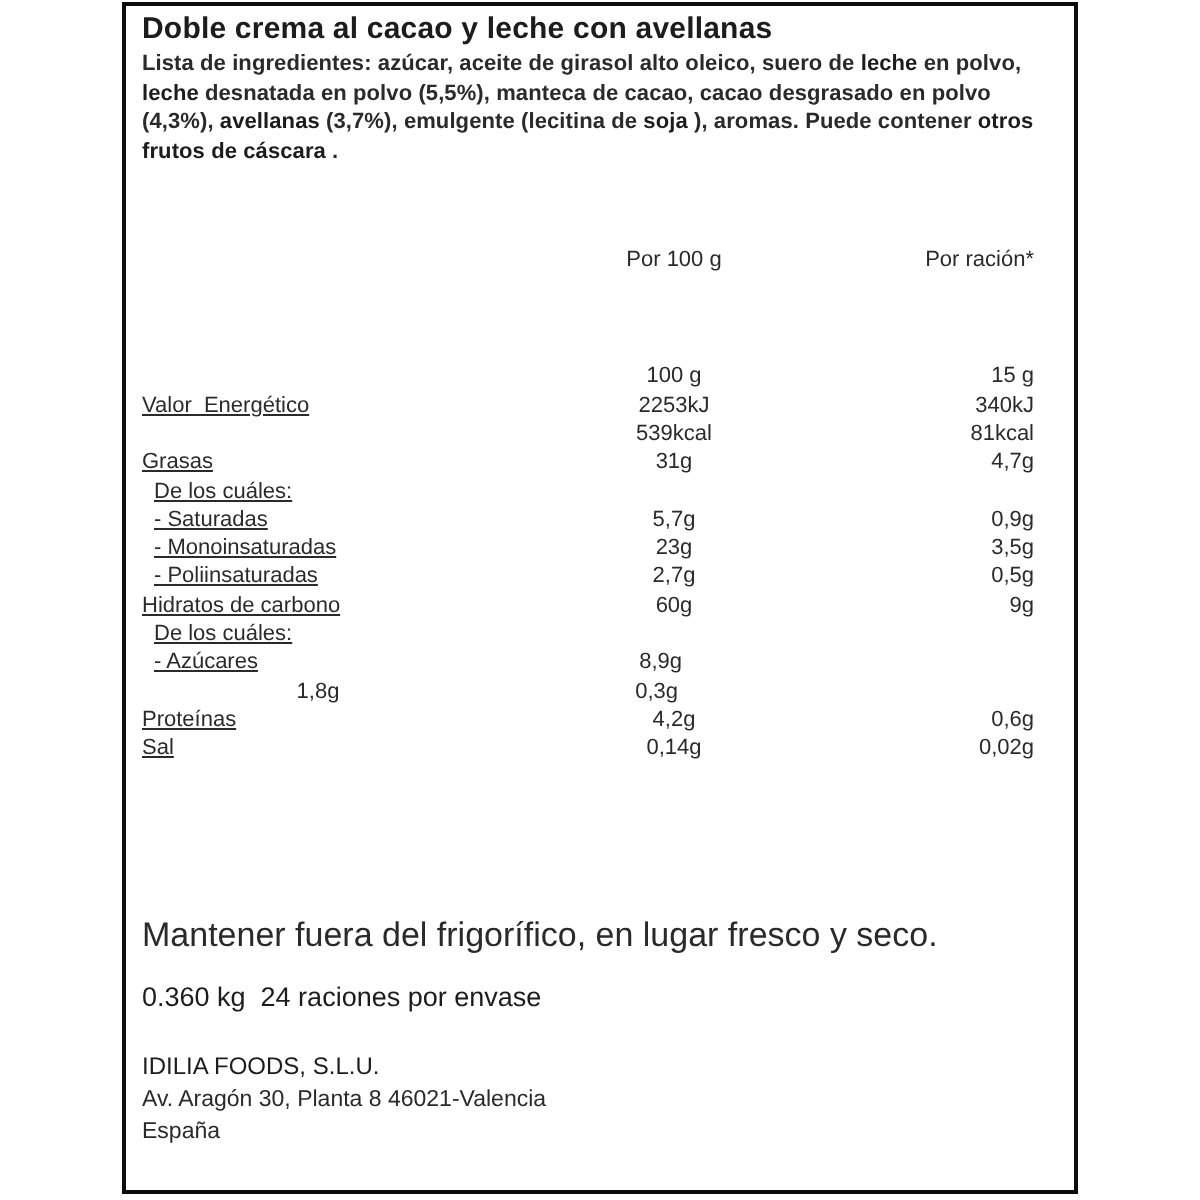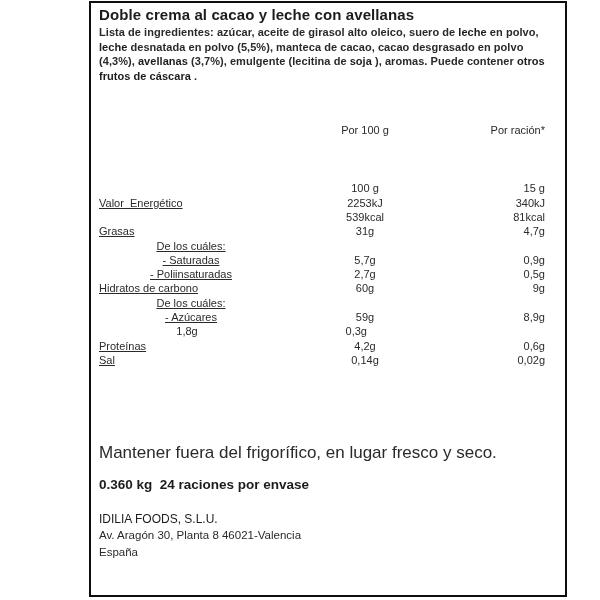--- a/index.html
+++ b/index.html
@@ -19,21 +19,20 @@
   .label-box {
     position: absolute;
     left: 61px;
     top: 1px;
     width: 478px;
     height: 596px;
     box-sizing: border-box;
     border: 2px solid #0d0d0d;
     background: #ffffff;
     padding: 2px 9px 0 8px;
-    margin-left: 28px;
   }
   .product-title {
     margin: 0;
     font-size: 15px;
     line-height: 19px;
     font-weight: bold;
     letter-spacing: 0.1px;
     color: #1c1c1c;
     white-space: nowrap;
   }
@@ -56,21 +55,21 @@
   .nrow {
     display: flex;
     line-height: 14.3px;
     white-space: pre-wrap;
   }
   .nrow .c-label {
     flex: 0 0 178px;
     text-align: left;
     text-decoration: underline;
   }
-  .nrow.indent .c-label { padding-left: 6px; flex-basis: 172px; text-align: center; }
+  .nrow.indent .c-label { padding-left: 6px; flex-basis: 172px; }
   .nrow .c-val {
     flex: 0 0 176px;
     text-align: center;
   }
   .nrow .c-val2 {
     flex: 0 0 92px;
     text-align: right;
   }
   .header-row { line-height: 14px; }
   .nutri-rows { margin-top: 44px; }
@@ -78,21 +77,21 @@
   .storage {
     margin: 79px 0 0 0;
     font-size: 17px;
     line-height: 14.5px;
     color: #2a2a2a;
   }
   .net-weight {
     margin: 15px 0 0 0;
     font-size: 13.5px;
     line-height: 17px;
-    font-weight: bold;
+    font-weight: normal;
     color: #1c1c1c;
     white-space: pre-wrap;
   }
   .manufacturer {
     margin-top: 18px;
     font-size: 11.5px;
     line-height: 16.5px;
     color: #2a2a2a;
   }
   .manufacturer .mfr-name {
@@ -119,24 +118,25 @@
         <span class="c-val">Por 100 g</span>
         <span class="c-val2">Por ración*</span>
       </div>
       <div class="nutri-rows" id="nutri-rows">
           <div class="nrow"><span class="c-label"></span><span class="c-val">100 g</span><span class="c-val2">15 g</span></div>
           <div class="nrow"><span class="c-label">Valor  Energético</span><span class="c-val">2253kJ</span><span class="c-val2">340kJ</span></div>
           <div class="nrow"><span class="c-label"></span><span class="c-val">539kcal</span><span class="c-val2">81kcal</span></div>
           <div class="nrow"><span class="c-label">Grasas</span><span class="c-val">31g</span><span class="c-val2">4,7g</span></div>
           <div class="nrow indent"><span class="c-label">De los cuáles:</span><span class="c-val"></span><span class="c-val2"></span></div>
           <div class="nrow indent"><span class="c-label">- Saturadas</span><span class="c-val">5,7g</span><span class="c-val2">0,9g</span></div>
+          <div class="nrow indent"><span class="c-label">- Monoinsaturadas</span><span class="c-val">23g</span><span class="c-val2">3,5g</span></div>
           <div class="nrow indent"><span class="c-label">- Poliinsaturadas</span><span class="c-val">2,7g</span><span class="c-val2">0,5g</span></div>
           <div class="nrow"><span class="c-label">Hidratos de carbono</span><span class="c-val">60g</span><span class="c-val2">9g</span></div>
           <div class="nrow indent"><span class="c-label">De los cuáles:</span><span class="c-val"></span><span class="c-val2"></span></div>
-          <div class="nrow indent"><span class="c-label">- Azúcares</span><span class="c-val">59g</span><span class="c-val2">8,9g</span></div>
+          <div class="nrow indent"><span class="c-label">- Azúcares</span><span class="c-val2">8,9g</span></div>
           <div class="nrow"><span class="c-val">1,8g</span><span class="c-val2">0,3g</span></div>
           <div class="nrow"><span class="c-label">Proteínas</span><span class="c-val">4,2g</span><span class="c-val2">0,6g</span></div>
           <div class="nrow"><span class="c-label">Sal</span><span class="c-val">0,14g</span><span class="c-val2">0,02g</span></div>
         </div>
     </div>
 
     <p class="storage">Mantener fuera del frigorífico, en lugar fresco y seco.</p>
 
     <p class="net-weight">0.360 kg  24 raciones por envase</p>
 

